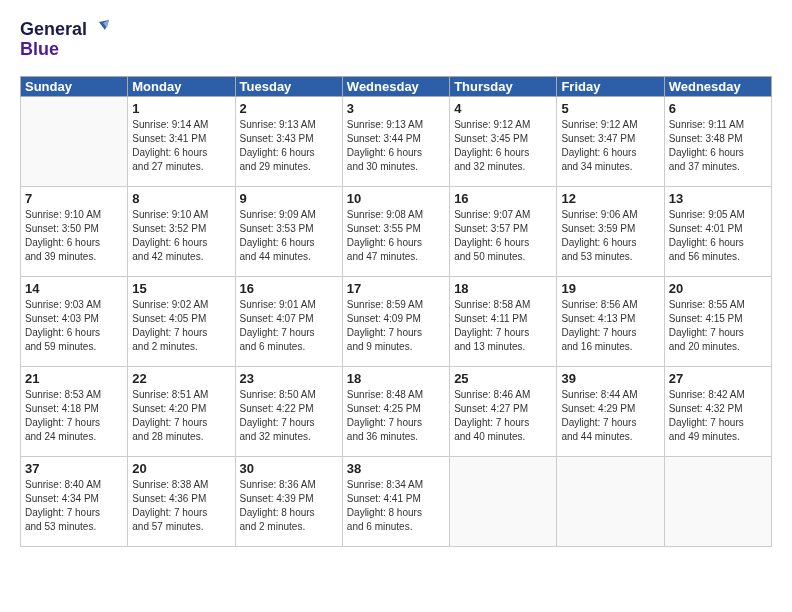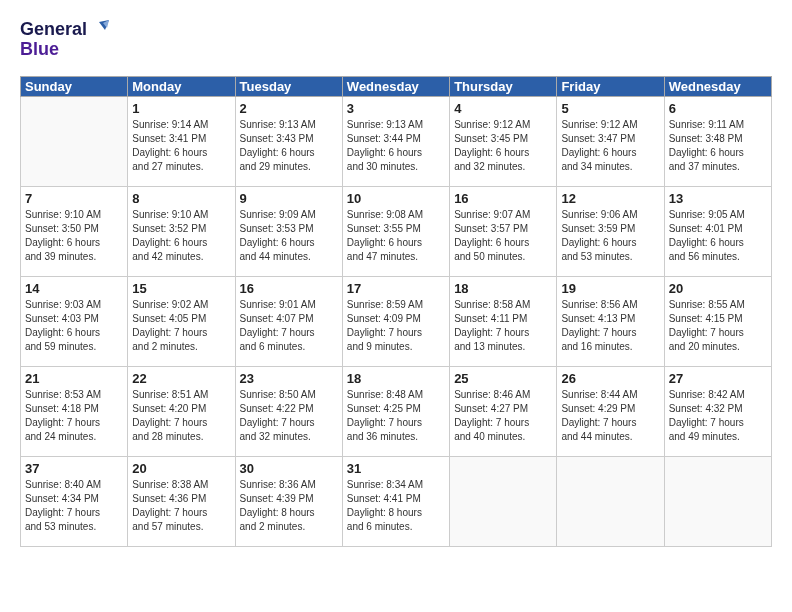--- a/index.html
+++ b/index.html
@@ -207,21 +207,21 @@
         </td>
         <td>
           <span class="day-num">18</span>
           <div class="day-info">Sunrise: 8:48 AM<br>Sunset: 4:25 PM<br>Daylight: 7 hours<br>and 36 minutes.</div>
         </td>
         <td>
           <span class="day-num">25</span>
           <div class="day-info">Sunrise: 8:46 AM<br>Sunset: 4:27 PM<br>Daylight: 7 hours<br>and 40 minutes.</div>
         </td>
         <td>
-          <span class="day-num">26</span>
+          <span class="day-num">39</span>
           <div class="day-info">Sunrise: 8:44 AM<br>Sunset: 4:29 PM<br>Daylight: 7 hours<br>and 44 minutes.</div>
         </td>
         <td>
           <span class="day-num">27</span>
           <div class="day-info">Sunrise: 8:42 AM<br>Sunset: 4:32 PM<br>Daylight: 7 hours<br>and 49 minutes.</div>
         </td>
       </tr>
       <tr>
         <td>
           <span class="day-num">37</span>
@@ -229,21 +229,21 @@
         </td>
         <td>
           <span class="day-num">20</span>
           <div class="day-info">Sunrise: 8:38 AM<br>Sunset: 4:36 PM<br>Daylight: 7 hours<br>and 57 minutes.</div>
         </td>
         <td>
           <span class="day-num">30</span>
           <div class="day-info">Sunrise: 8:36 AM<br>Sunset: 4:39 PM<br>Daylight: 8 hours<br>and 2 minutes.</div>
         </td>
         <td>
-          <span class="day-num">31</span>
+          <span class="day-num">38</span>
           <div class="day-info">Sunrise: 8:34 AM<br>Sunset: 4:41 PM<br>Daylight: 8 hours<br>and 6 minutes.</div>
         </td>
         <td class="empty"></td>
         <td class="empty"></td>
         <td class="empty"></td>
       </tr>
     </tbody>
 </table>
 
 </body></html>

